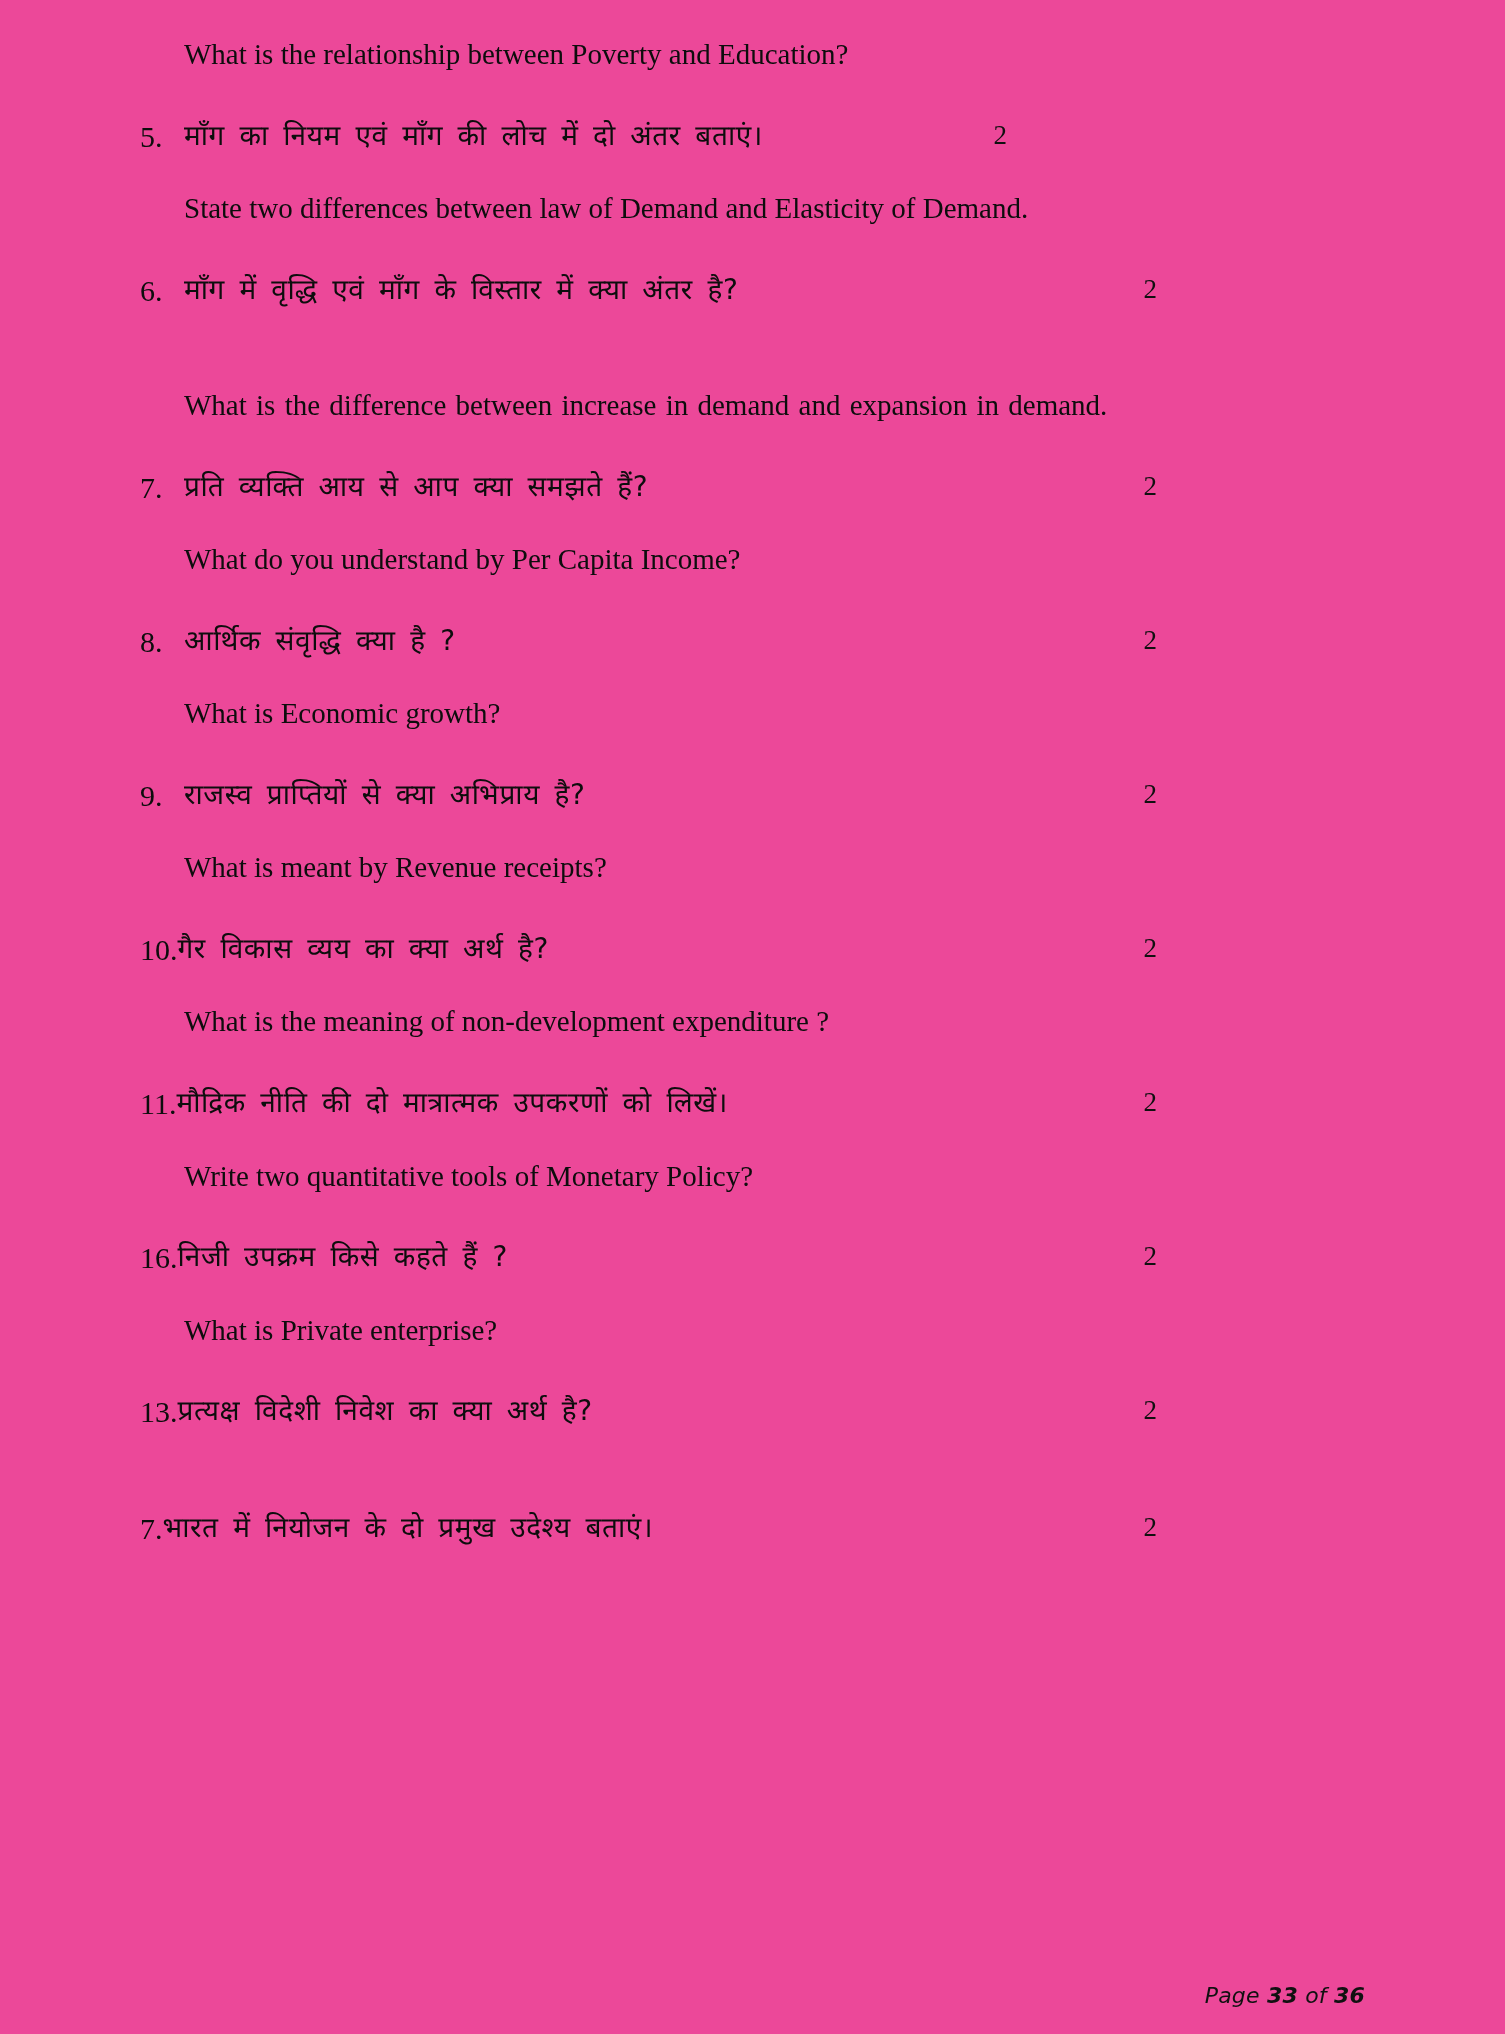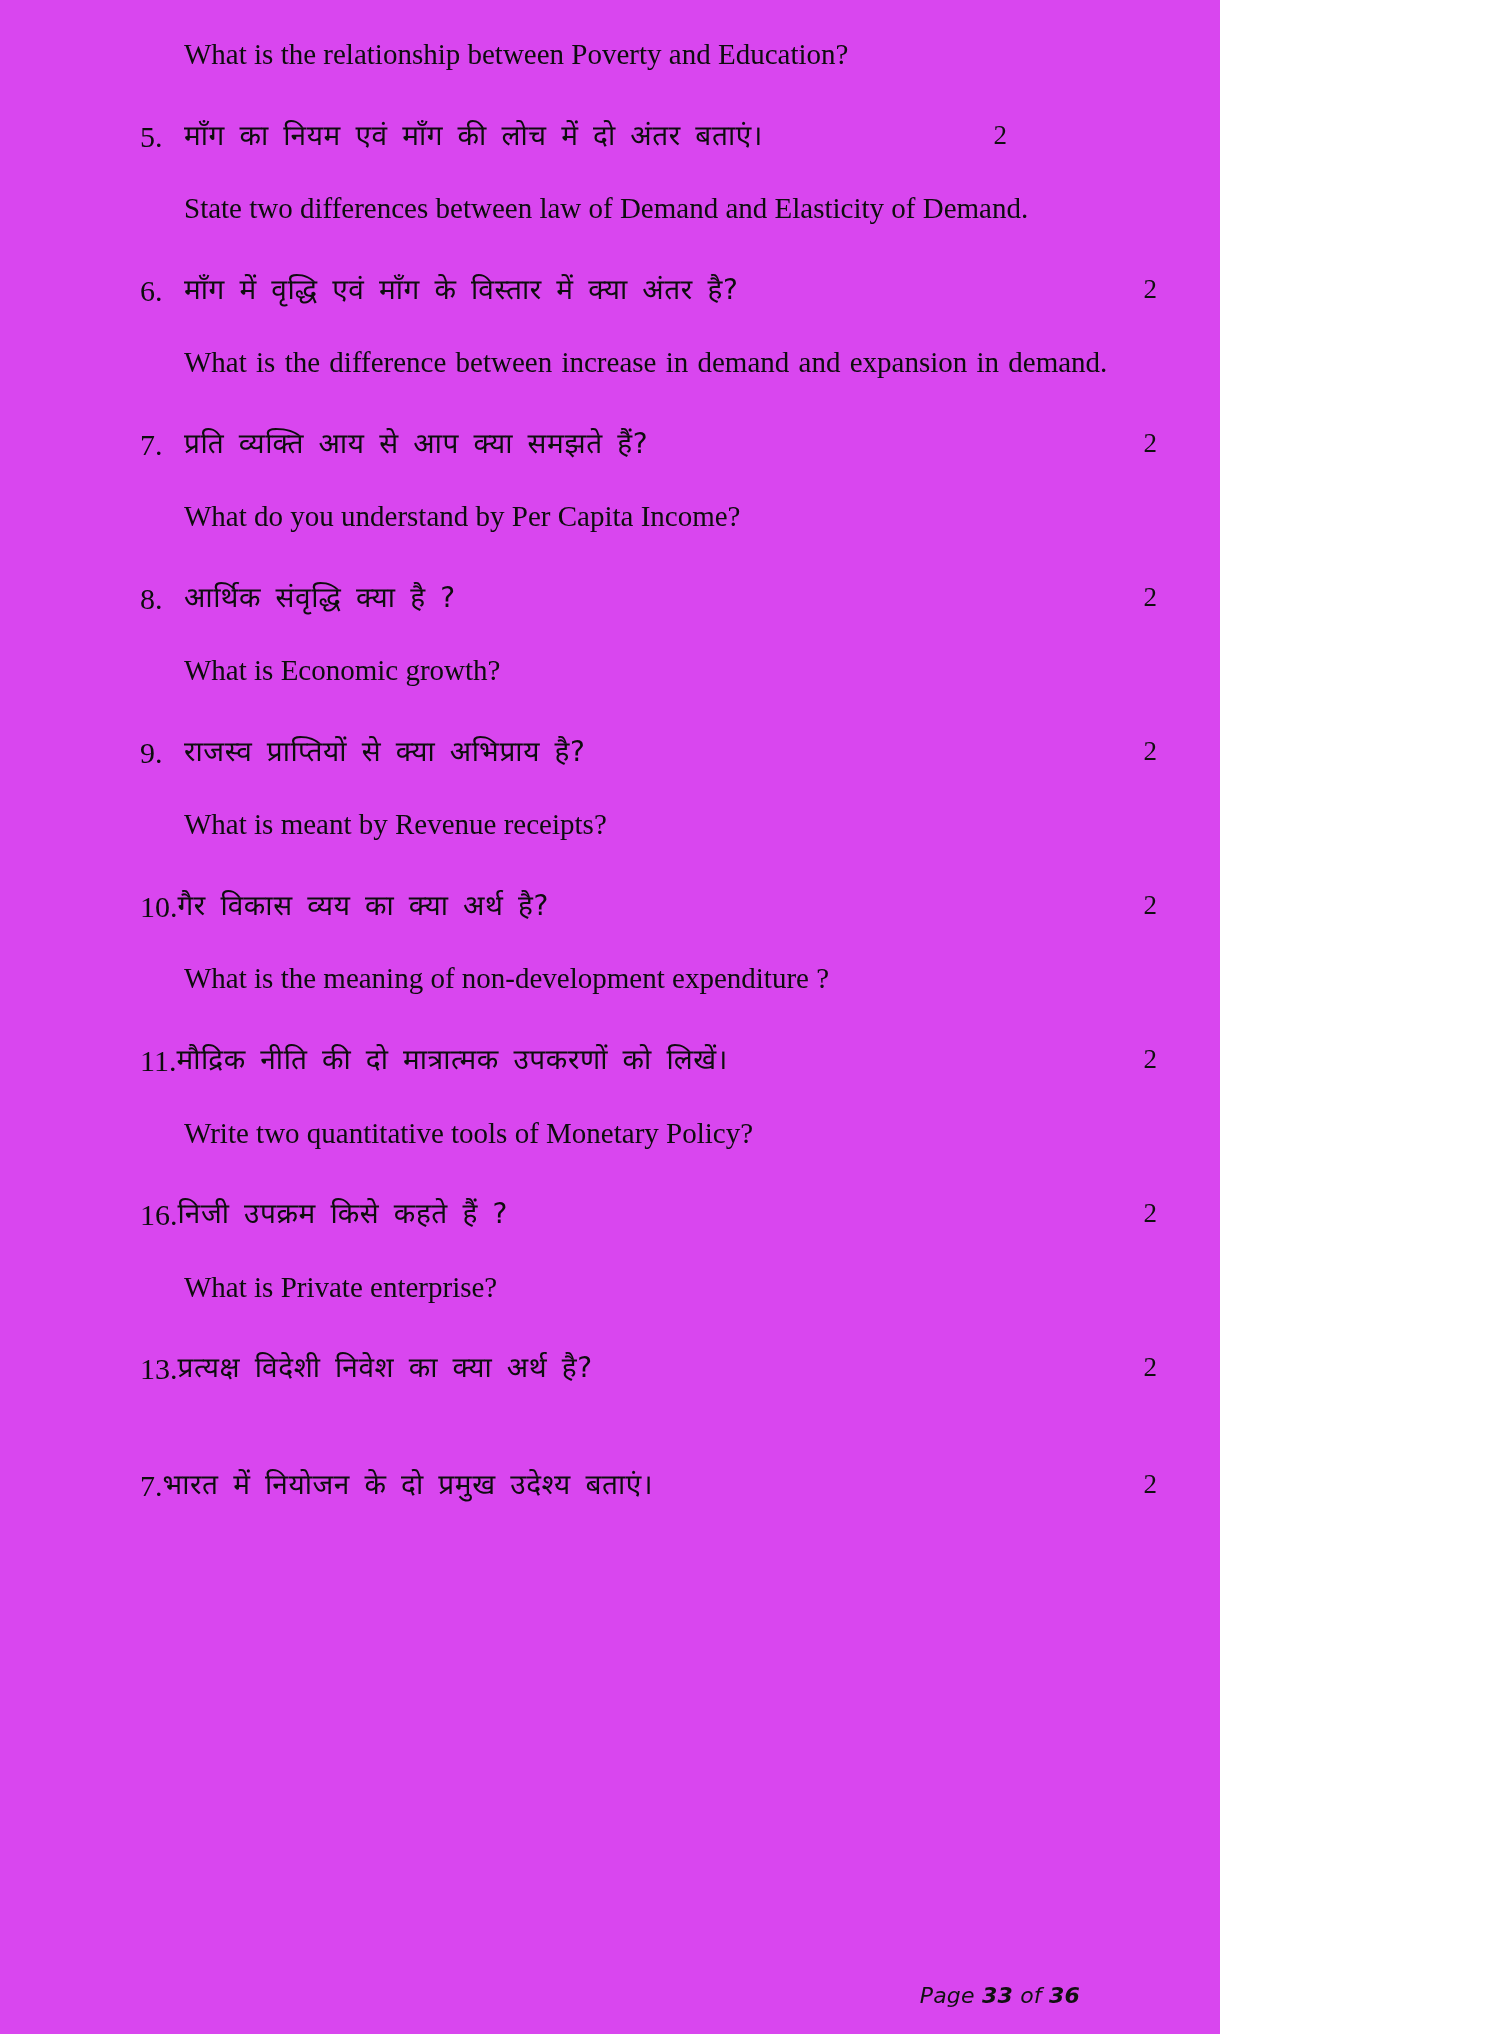--- a/index.html
+++ b/index.html
@@ -3,23 +3,23 @@
 <meta charset="utf-8">
 <title>Exam Question Paper Page</title>
 <style>
   html, body {
     margin: 0;
     padding: 0;
     background: #ffffff;
   }
   .page {
     position: relative;
-    width: 1220px;
+    width: 1505px;
     height: 2034px;
-    background: #d946ef;
+    background: #ec4899;
     font-family: "Liberation Serif", "DejaVu Serif", serif;
     color: #0d0d0d;
     overflow: hidden;
     box-sizing: border-box;
   }
 
   
   .content {
     position: absolute;
     left: 140px;
@@ -66,20 +66,21 @@
     font-family: "Liberation Serif", "DejaVu Serif", serif;
     font-size: 29px;
     line-height: 1.30;
     margin-left: 44px;
     padding-right: 150px;
   }
   .en.justify {
     text-align: justify;
     text-align-last: left;
     word-spacing: 2px;
+    margin-top: 43px;
   }
 
   
   .en.orphan { margin-left: 44px; }
 
   
   .marks {
     position: absolute;
     top: 0;
     font-family: "Liberation Serif", "DejaVu Serif", serif;

